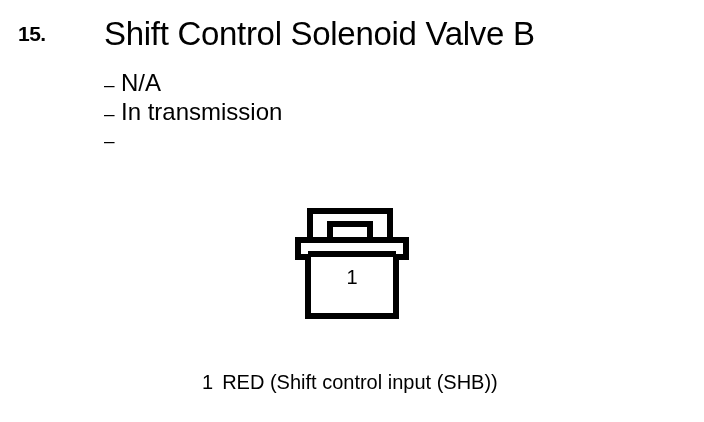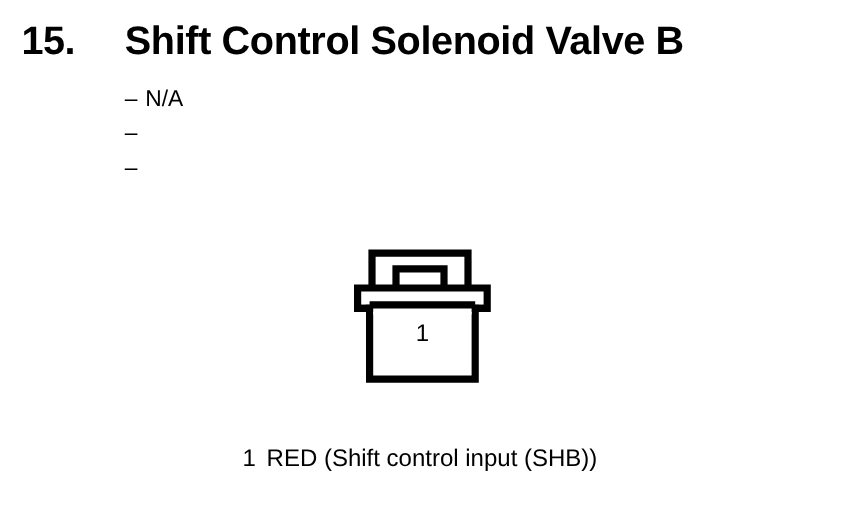--- a/index.html
+++ b/index.html
@@ -32,32 +32,32 @@
     position: absolute;
     left: 0;
     top: 14px;
     width: 704px;
     height: 46px;
   }
   .heading-number {
     position: absolute;
     left: 18px;
     top: 0;
-    font-size: 33px;
+    font-size: 21px;
     font-weight: bold;
     letter-spacing: -0.5px;
     line-height: 40px;
     white-space: nowrap;
   }
   .heading-title {
     position: absolute;
     left: 104px;
     top: 0;
     font-size: 33px;
-    font-weight: bold;
+    font-weight: normal;
     letter-spacing: -0.3px;
     line-height: 40px;
     white-space: nowrap;
   }
 
   
   .spec-list {
     position: absolute;
     left: 104px;
     top: 68px;
@@ -70,21 +70,21 @@
     font-size: 19px;
     line-height: 29px;
     white-space: nowrap;
   }
   .spec-dash {
     width: 17px;
     flex: 0 0 17px;
     font-size: 19px;
   }
   .spec-text {
-    font-size: 19px;
+    font-size: 24px;
     text-align: right;
   }
 
   
   .connector-figure {
     position: absolute;
     left: 286px;
     top: 202px;
     width: 132px;
     height: 124px;
@@ -132,20 +132,21 @@
 
   <div class="spec-list">
 
     <div class="spec-item">
       <span class="spec-dash">–</span>
       <span class="spec-text">N/A</span>
     </div>
 
     <div class="spec-item">
       <span class="spec-dash">–</span>
+      <span class="spec-text">In transmission</span>
     </div>
 
     <div class="spec-item">
       <span class="spec-dash">–</span>
     </div>
 
   </div>
 
   <div class="connector-figure">
     <svg viewBox="0 0 132 124" xmlns="http://www.w3.org/2000/svg">

